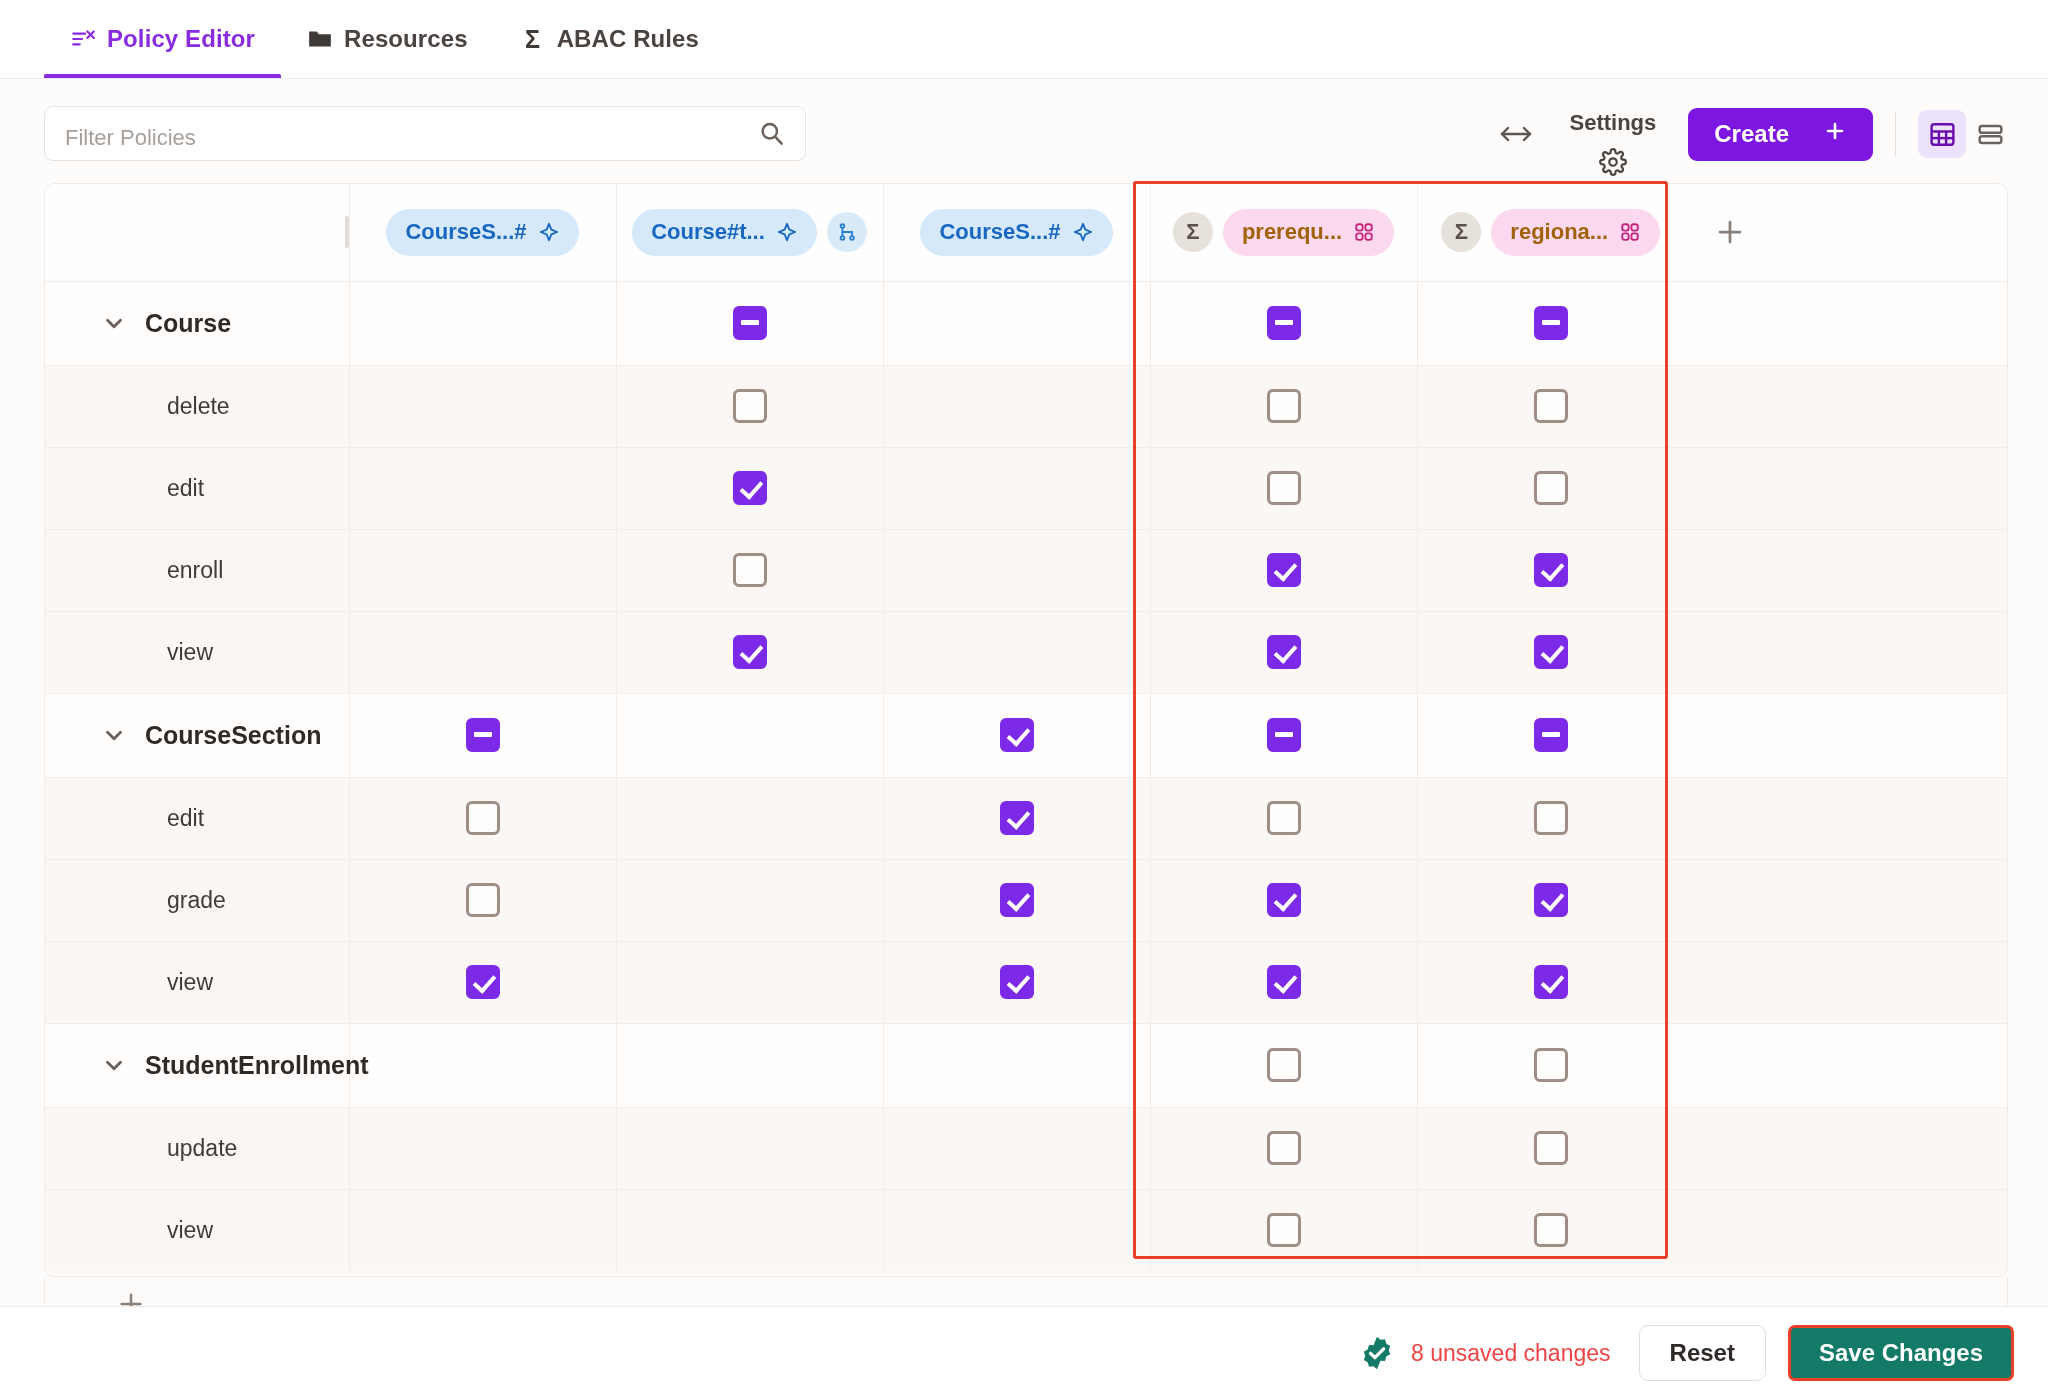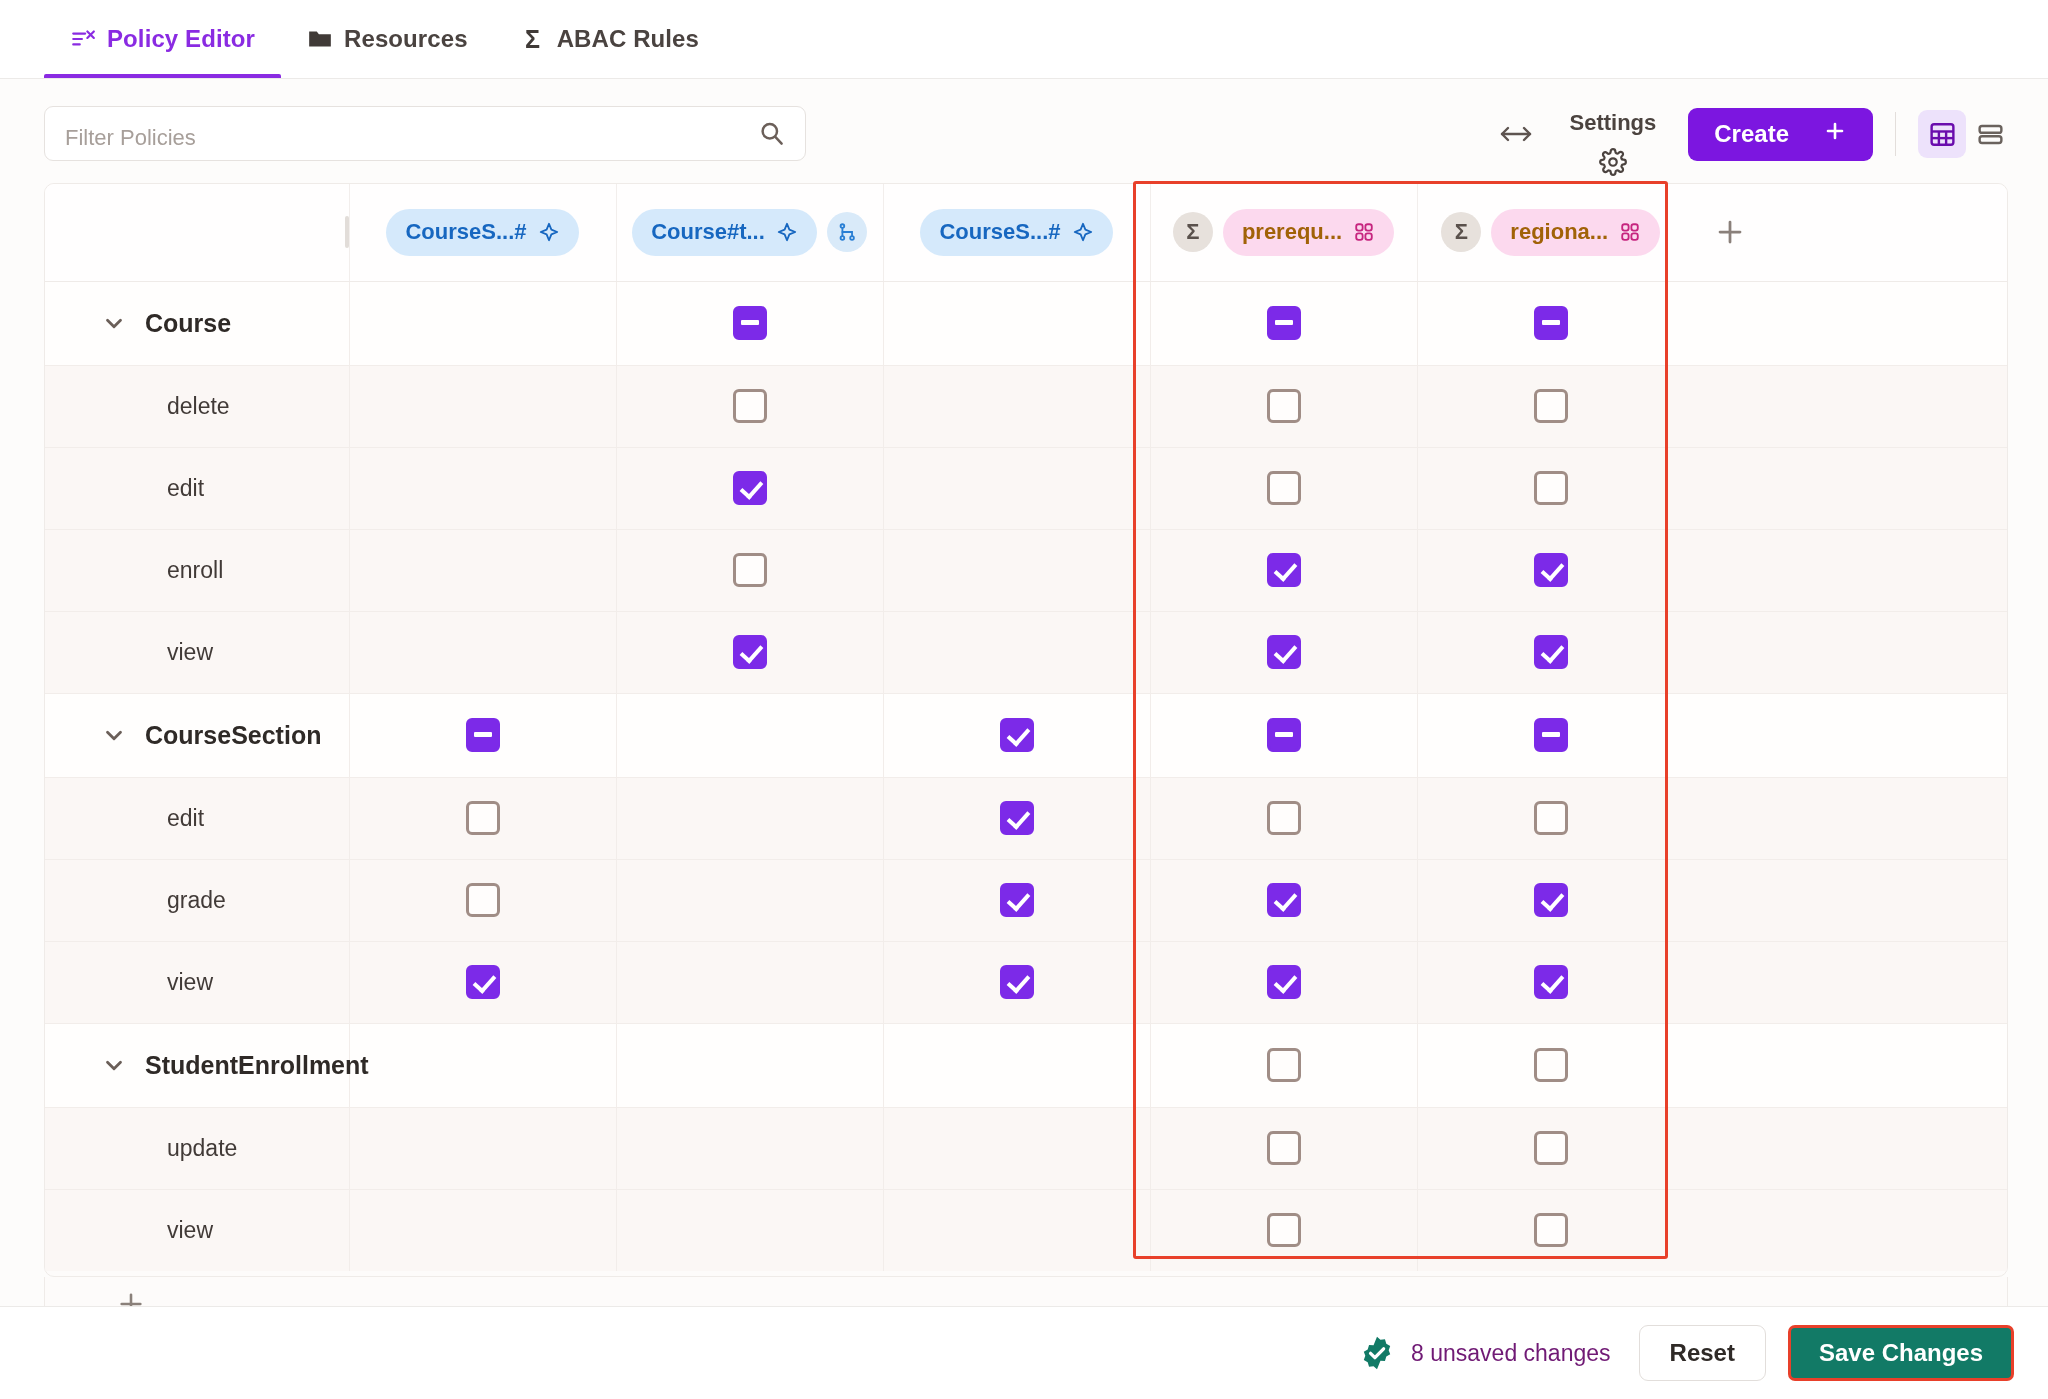--- a/index.html
+++ b/index.html
@@ -166,21 +166,21 @@
 
   
   .bottombar {
     position: absolute; left: 0; bottom: 0; width: 2048px; height: 93px;
     background: #ffffff; border-top: 1px solid #eceae8;
     display: flex; align-items: center; justify-content: flex-end;
     padding-right: 34px; gap: 0;
   }
   .unsaved {
     display: flex; align-items: center; gap: 16px;
-    font-size: 23px; color: #701a75; margin-right: 28px;
+    font-size: 23px; color: #ef4444; margin-right: 28px;
   }
   .badge-check { width: 36px; height: 36px; flex: none; }
   .reset-btn {
     height: 56px; padding: 0 30px; border: 1px solid #e2dedb; border-radius: 9px;
     background: #fff; font-size: 24px; font-weight: 700; color: #2f2a27; cursor: pointer;
     font-family: "Liberation Sans", sans-serif;
   }
   .save-btn {
     height: 56px; padding: 0 28px; border: 3px solid #e8402a; border-radius: 7px;
     background: #127a66; font-size: 24px; font-weight: 700; color: #fff; cursor: pointer;

